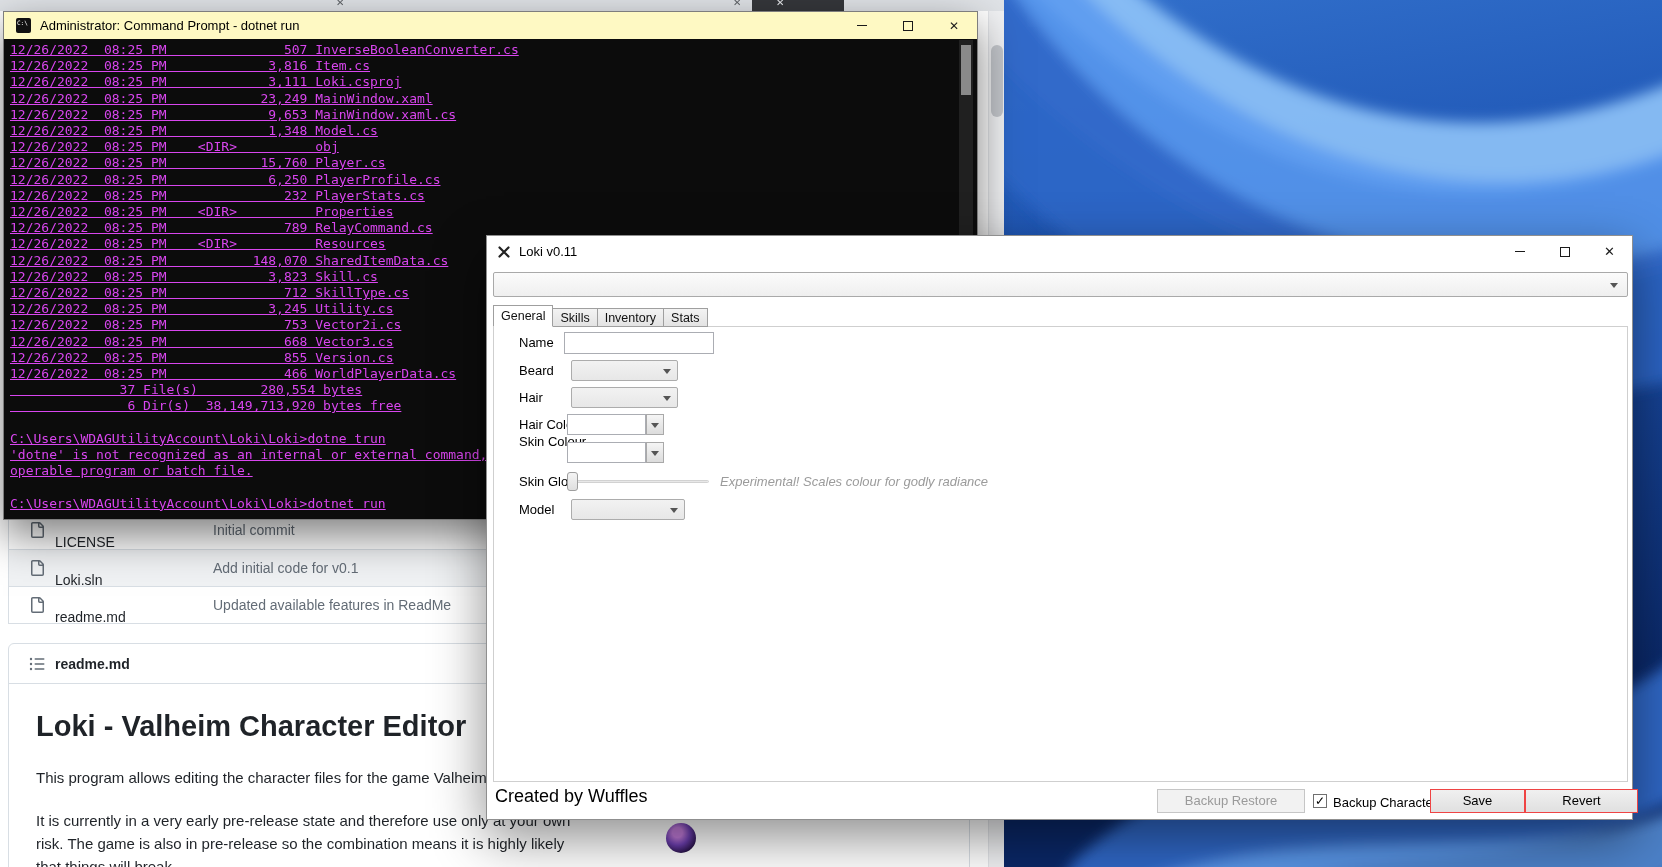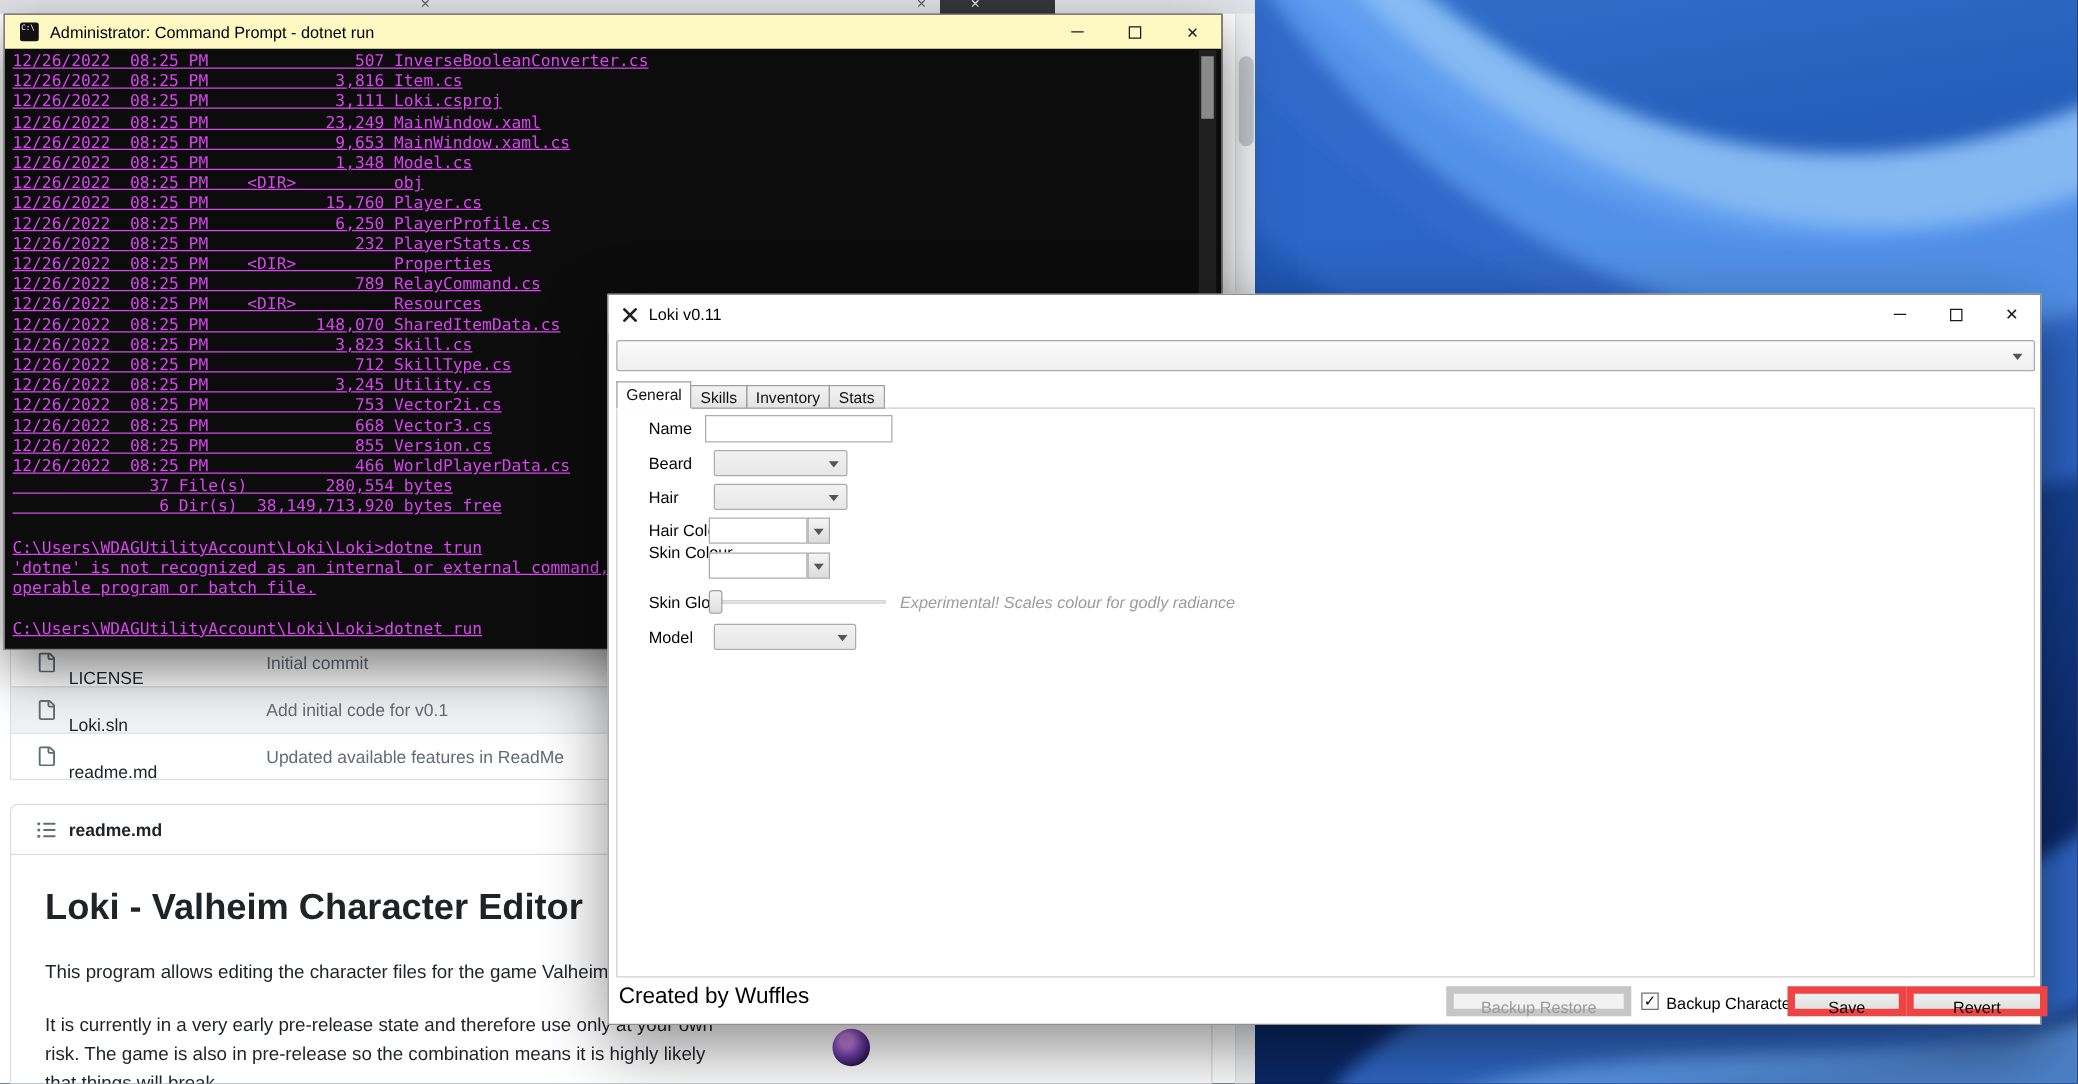--- a/index.html
+++ b/index.html
@@ -79,21 +79,21 @@
   .f-label { position:absolute; font-size:13px; color:#000;margin-left:20px; }
   .f-text { position:absolute; background:#fff; border:1px solid #abadb3; }
   .f-combo { position:absolute; background:linear-gradient(#f2f2f2,#e7e7e7); border:1px solid #acacac; border-radius:2px; }
   .f-combo-btn { position:absolute; background:linear-gradient(#f5f5f5,#dcdcdc); border:1px solid #a9a9a9; }
   .f-track { position:absolute; height:3px; background:#e8e8e8; border:1px solid #d2d2d2; border-radius:2px; }
   .f-thumb { position:absolute; width:11px; height:19px; background:linear-gradient(#f4f4f4,#dfdfdf);
              border:1px solid #9e9e9e; border-radius:3px; }
   .f-hint { position:absolute; font-size:13px; font-style:italic; color:#9b9b9b; }
   .loki-footer-credit { position:absolute; left:8px; bottom:12px; font-size:18px; color:#000; }
   .btn { position:absolute; top:553px; height:24px; font-size:13px; color:#000; text-align:center;
-         line-height:22px; background:linear-gradient(#f0f0f0,#e0e0e0); border:6px solid #ef4444; }
+         line-height:22px; background:linear-gradient(#f0f0f0,#e0e0e0); border:1px solid #ef4444; }
   .btn.disabled { background:#f2f2f2; border-color:#c6c6c6; color:#9a9a9a; }
   .chk { position:absolute; top:558px; width:14px; height:14px; background:#fff; border:1px solid #707070;
          font-size:12px; line-height:13px; text-align:center; color:#000; }
   .chk-label { position:absolute; top:559px; font-size:13px; color:#000; }
 </style>
 </head>
 <body>
 
 <div class="stage">
 

